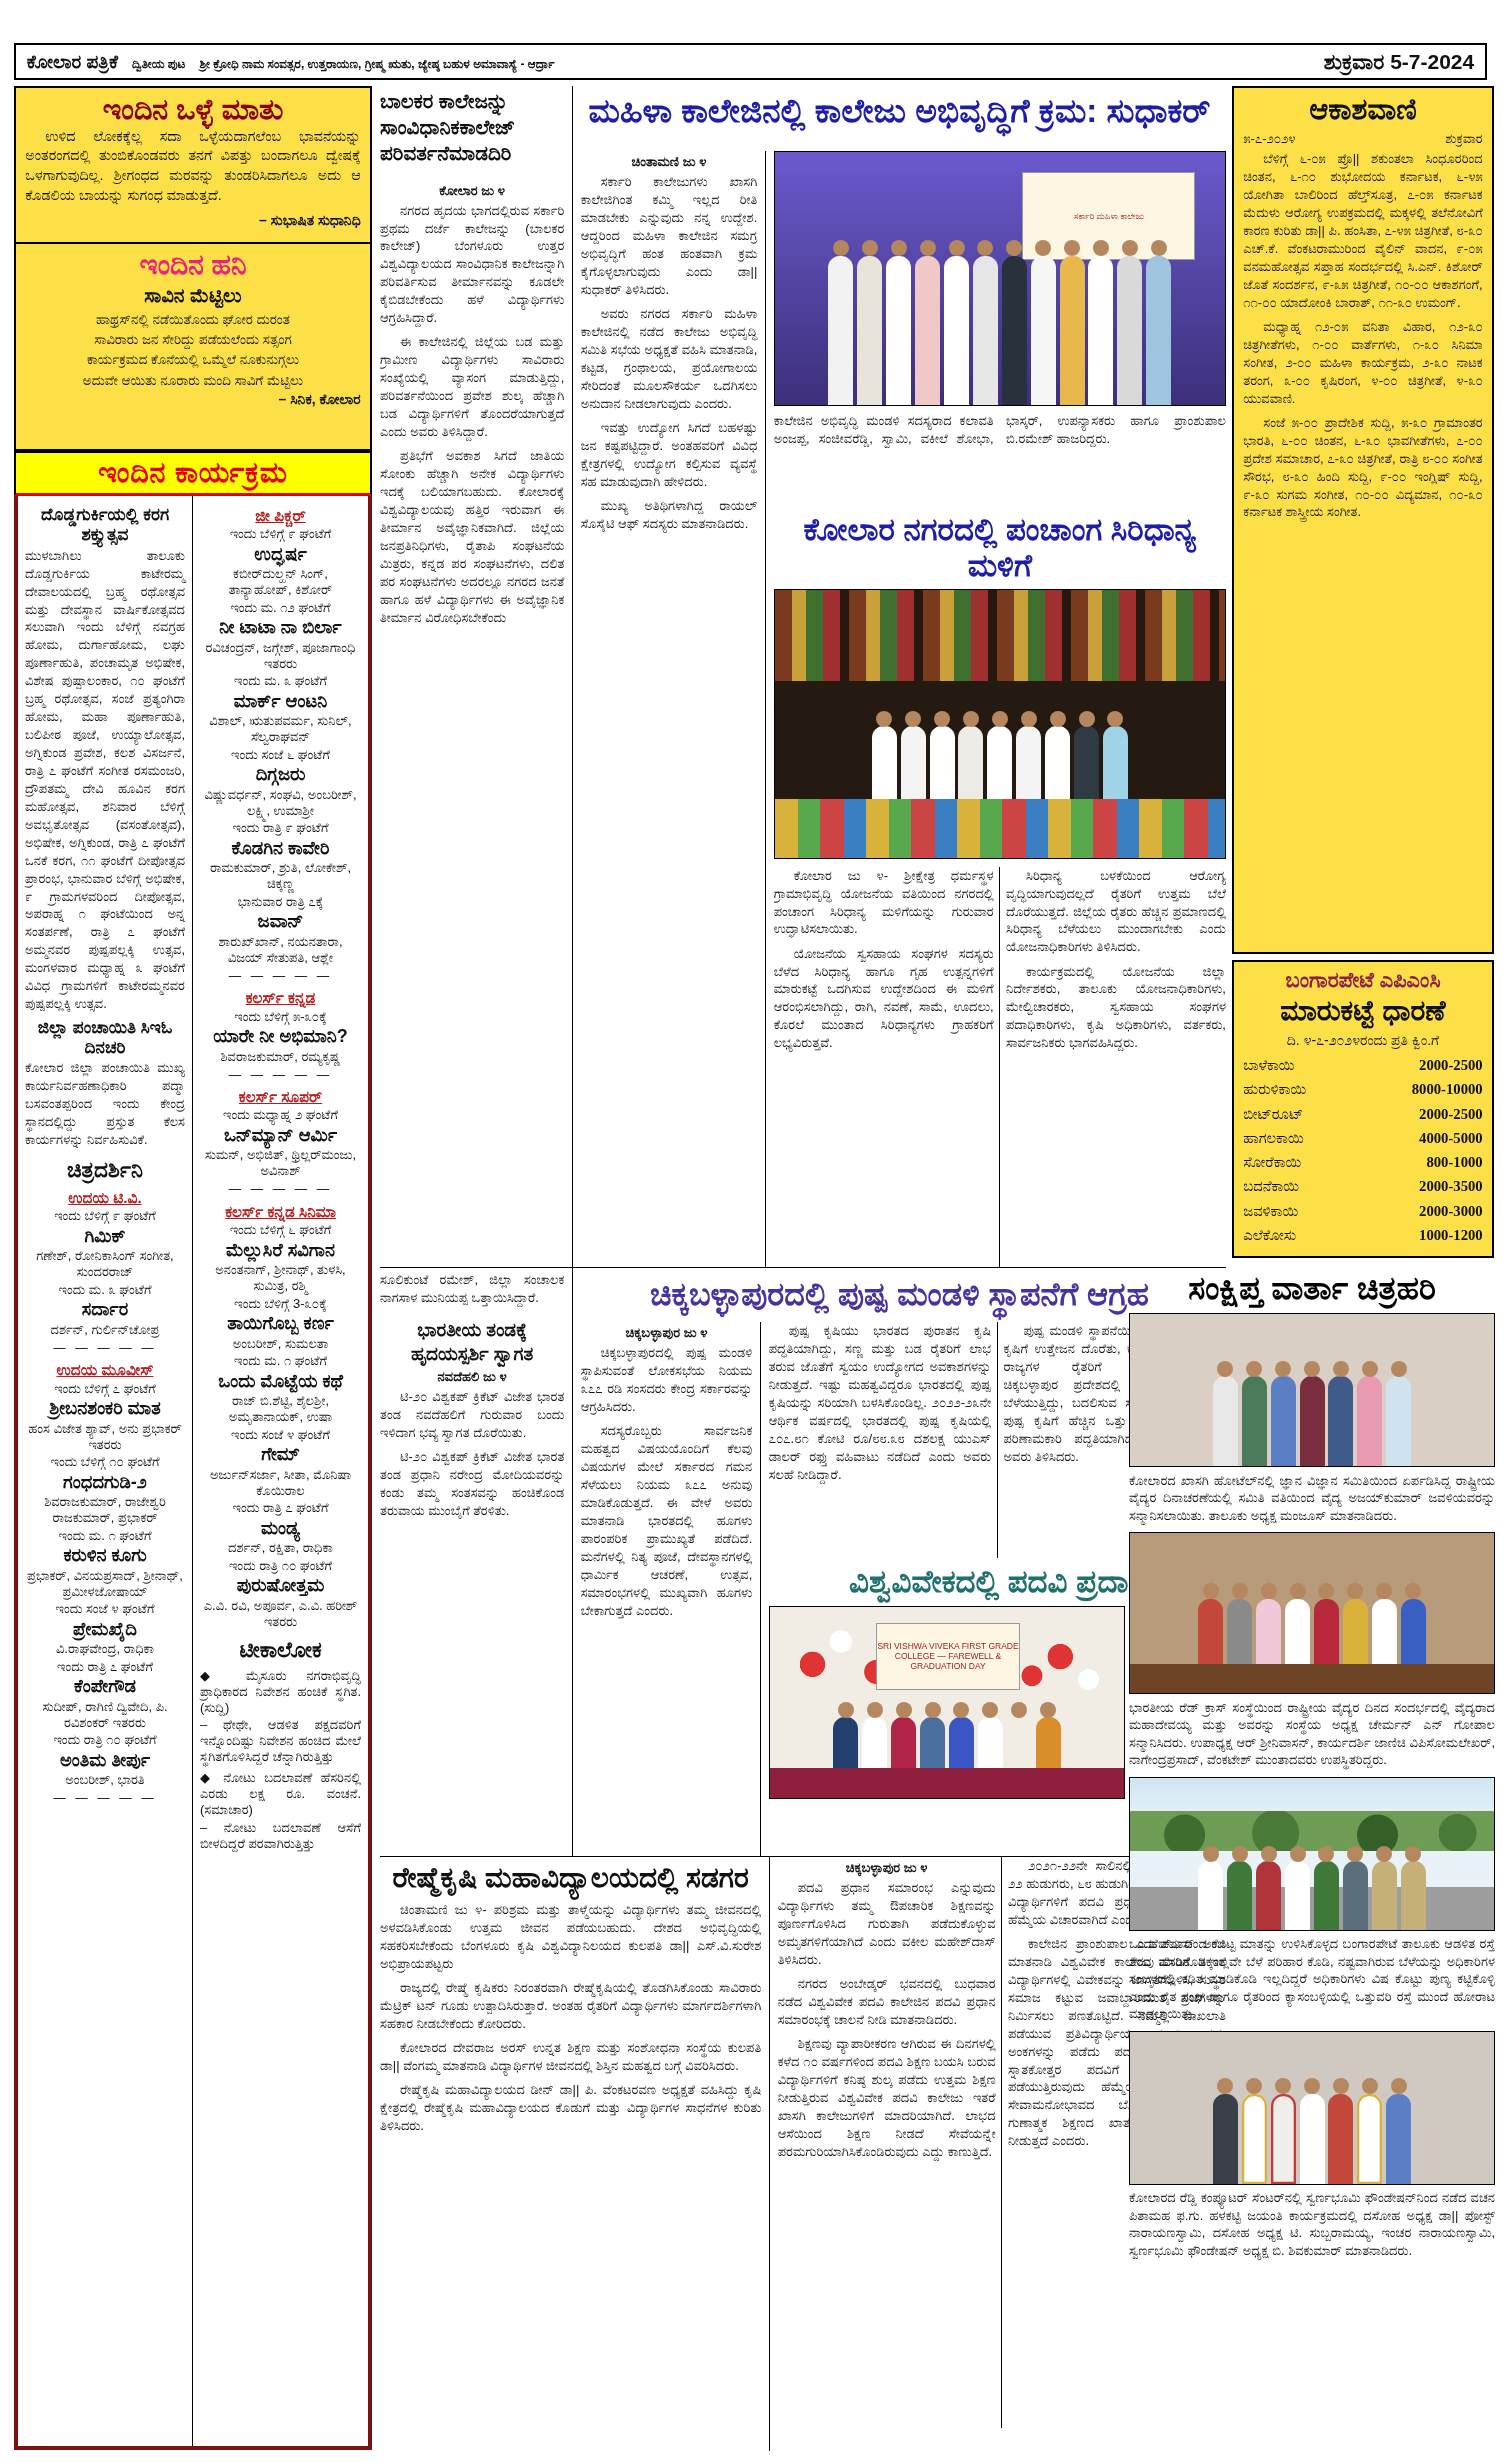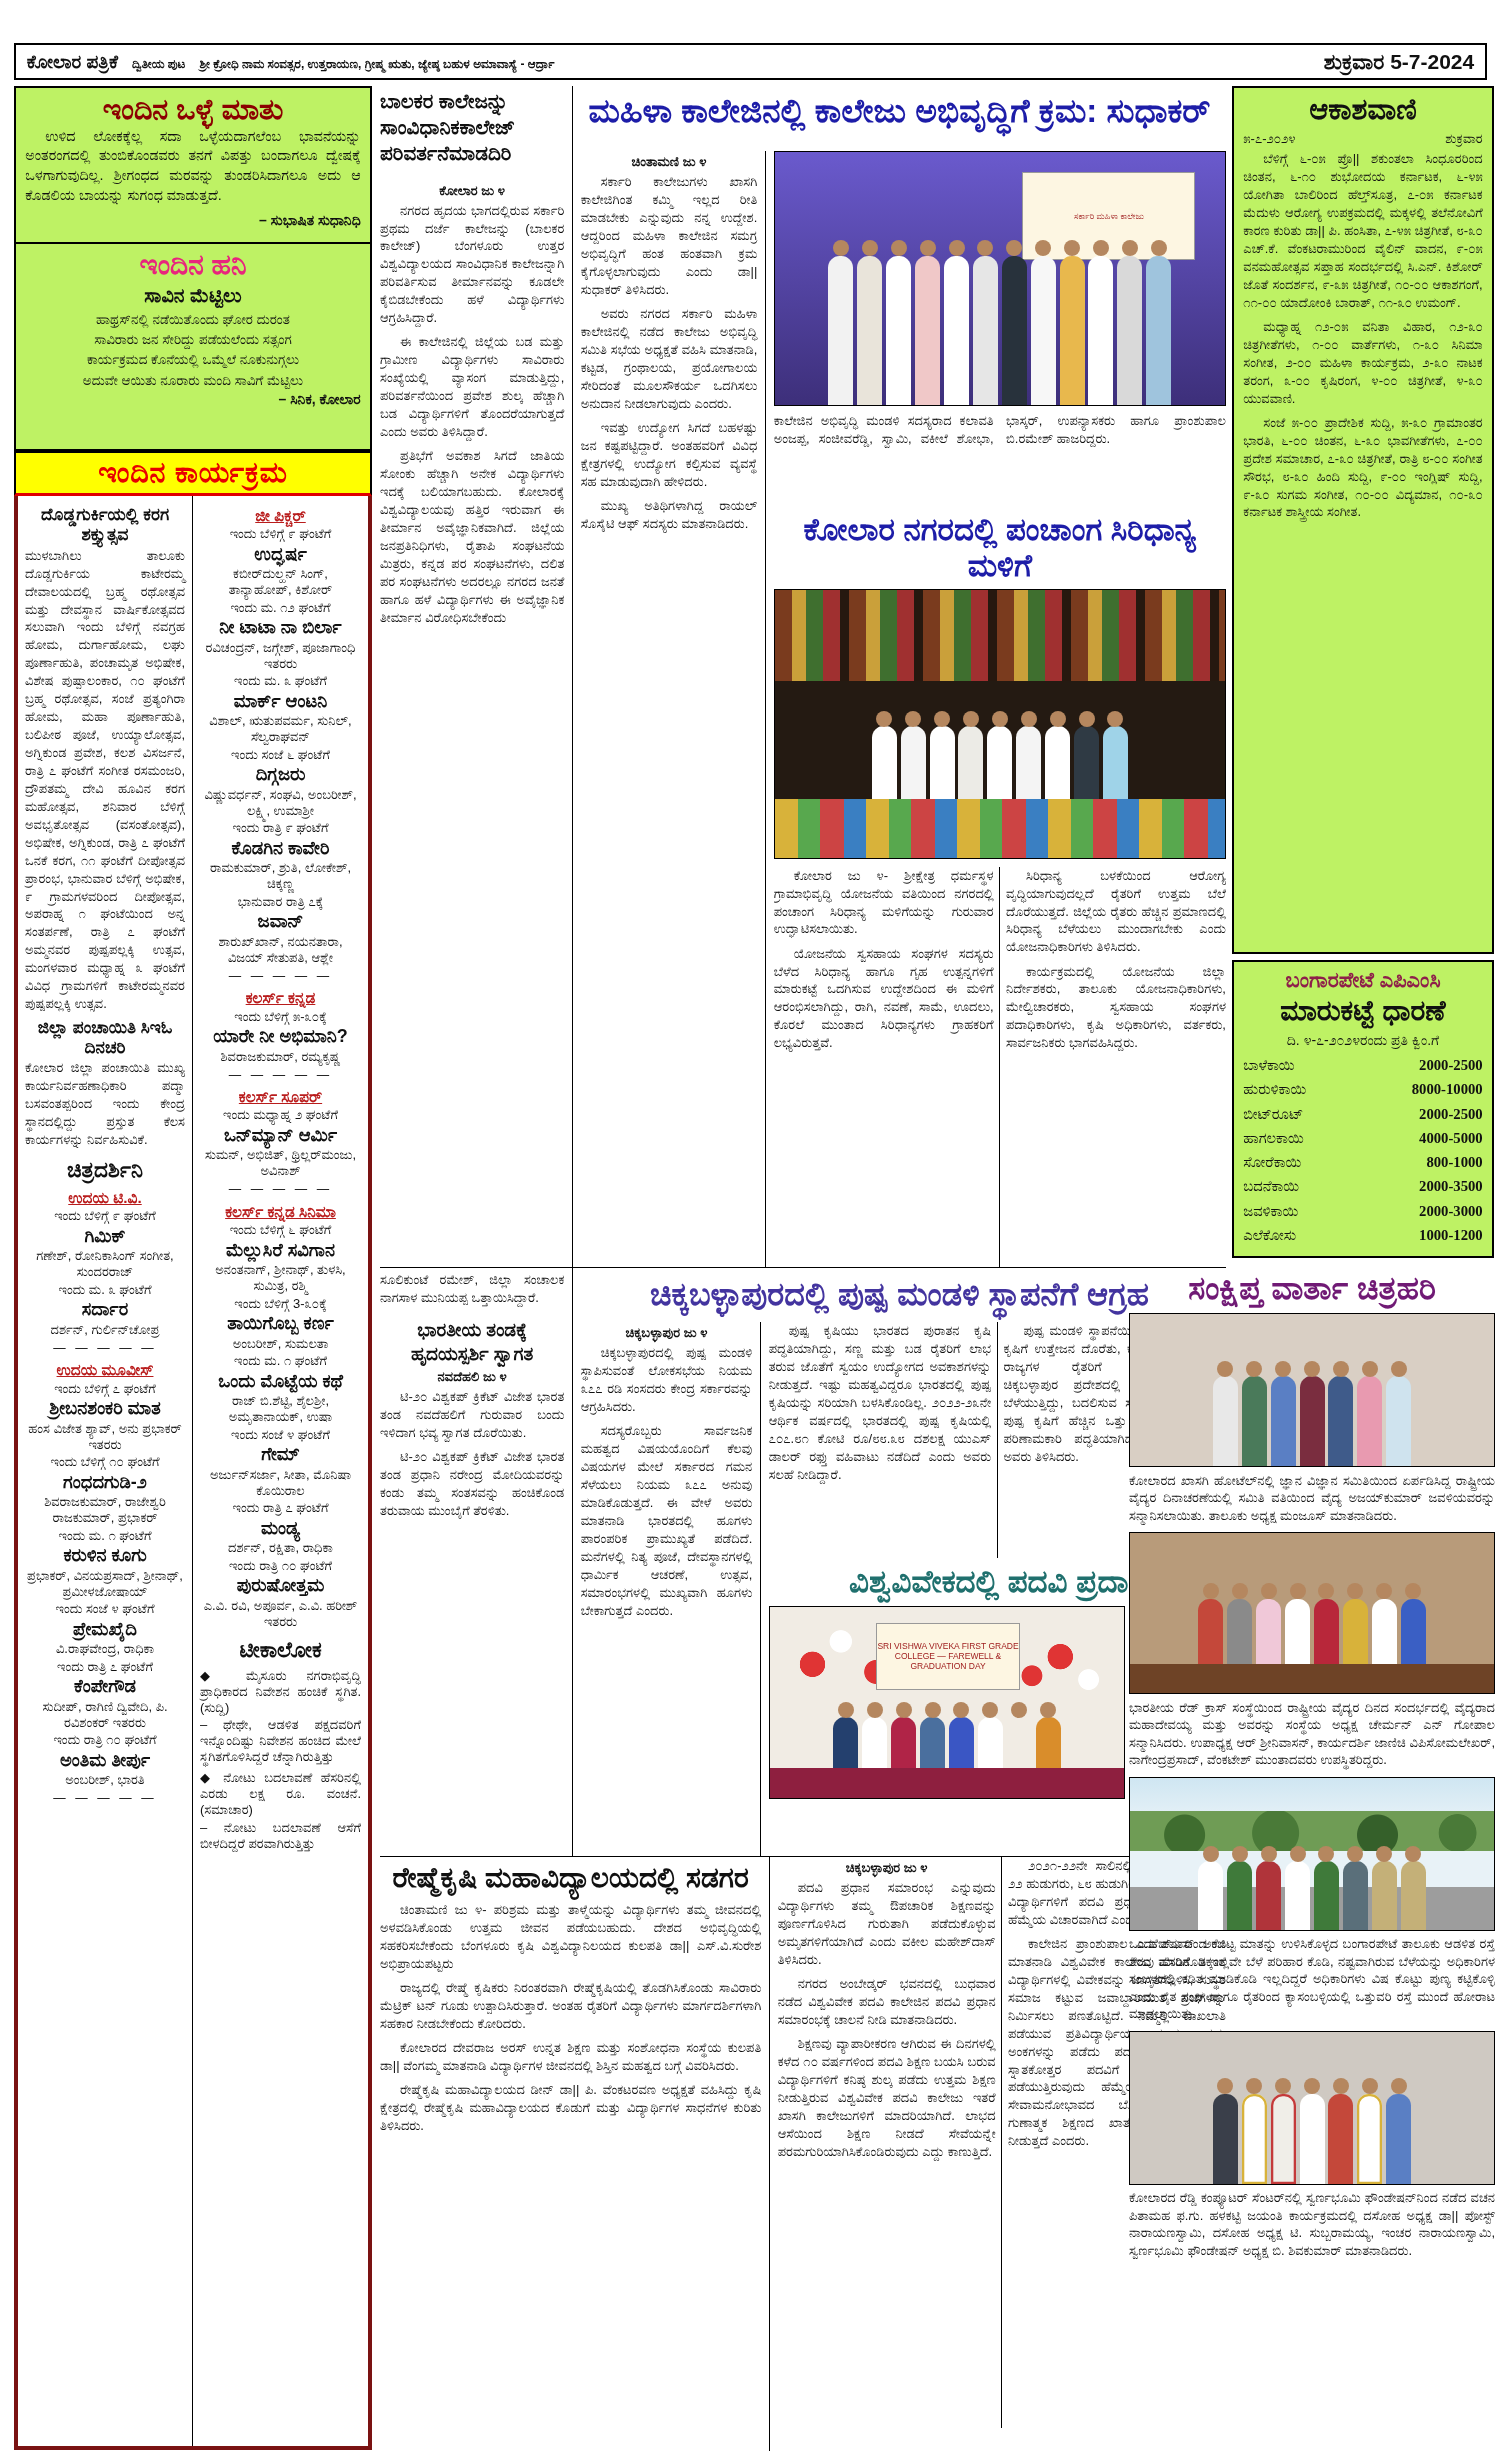--- a/index.html
+++ b/index.html
@@ -5,21 +5,21 @@
   html,body{margin:0;padding:0;background:#e8e8e8;}
   .page{position:relative;width:1504px;height:2462px;background:#ffffff;
         font-family:"Liberation Sans","DejaVu Sans",sans-serif;color:#111;overflow:hidden;}
   
   .hdr{position:absolute;left:14px;top:43px;width:1473px;height:37px;border:2.3px solid #000;
        display:flex;align-items:center;justify-content:space-between;padding:0 10.8px;box-sizing:border-box;}
   .hdr .mast{font-weight:bold;font-size:18.5px;}
   .hdr .pan{font-weight:bold;font-size:12px;margin-left:14px;}
   .hdr .date{font-weight:bold;font-size:21px;white-space:nowrap;}
   
-  .box{border:2.3px solid #000;box-sizing:border-box;background:#bef264;}
+  .box{border:2.3px solid #000;box-sizing:border-box;background:#fde047;}
   p{margin:0 0 6.2px 0;text-align:justify;font-size:13px;line-height:1.38;}
   p.ind{text-indent:20px;}
   .dl{text-align:center;font-weight:bold;font-size:13px;margin:3.1px 0;}
   
   .lrail{position:absolute;left:14px;top:86px;width:358px;height:2364px;}
   .gw{height:158px;padding:4.6px 9.3px;overflow:hidden;}
   .gw h2{margin:0;text-align:center;color:#8b0000;font-size:28.6px;}
   .gw .att{text-align:right;font-weight:bold;font-size:14px;}
   .hani{height:207px;padding:4.6px 9.3px;border-top:none;overflow:hidden;}
   .hani h2{margin:0;text-align:center;color:#e8257d;font-size:28px;}
@@ -77,21 +77,21 @@
   .akv .dm{display:flex;justify-content:space-between;font-size:13px;margin-bottom:3.1px;}
   .mkt{height:298px;margin-top:6.2px;padding:3.1px 9.3px;overflow:hidden;}
   .mkt .t1{color:#8e1f4a;font-weight:bold;font-size:21px;text-align:center;margin:3.1px 0;}
   .mkt .t2{font-weight:bold;font-size:28px;text-align:center;margin:0 0 3.1px;}
   .mkt .note{font-size:14px;text-align:center;margin-bottom:4.6px;}
   .mrow{display:flex;justify-content:space-between;font-size:14.7px;line-height:1.65;}
   .mrow .mn{}
   .mrow .mp{font-weight:bold;font-family:"Liberation Serif",serif;}
   
   .snip{position:absolute;left:1129px;top:1270px;width:366px;height:1183px;overflow:hidden;}
-  .snip h2{color:#701a75;font-weight:bold;font-size:32px;text-align:center;margin:0 0 6.2px;}
+  .snip h2{color:#000000;font-weight:bold;font-size:32px;text-align:center;margin:0 0 6.2px;}
   .snip .cap{font-size:13px;text-align:justify;line-height:1.35;margin:4.6px 0 7.7px;}
   
   .photo{position:relative;border:1.5px solid #000;box-sizing:border-box;overflow:hidden;}
   .people{position:absolute;left:0;right:0;bottom:0;height:72%;display:flex;align-items:flex-end;justify-content:center;gap:3.9px;}
   .pp{display:inline-block;width:25px;height:82%;border-radius:11.6px 11.6px 0 0;position:relative;}
   .pp::before{content:"";position:absolute;top:-15.4px;left:50%;transform:translateX(-50%);
               width:16px;height:16px;border-radius:50%;background:#b5875f;}
   .ph-banner{position:absolute;top:8%;left:55%;width:38%;height:34%;background:#fdf6e2;border:0.8px solid #999;
              display:flex;align-items:center;justify-content:center;font-size:8.5px;color:#a02020;text-align:center;}
   .shelves{position:absolute;top:0;left:0;right:0;height:34%;

